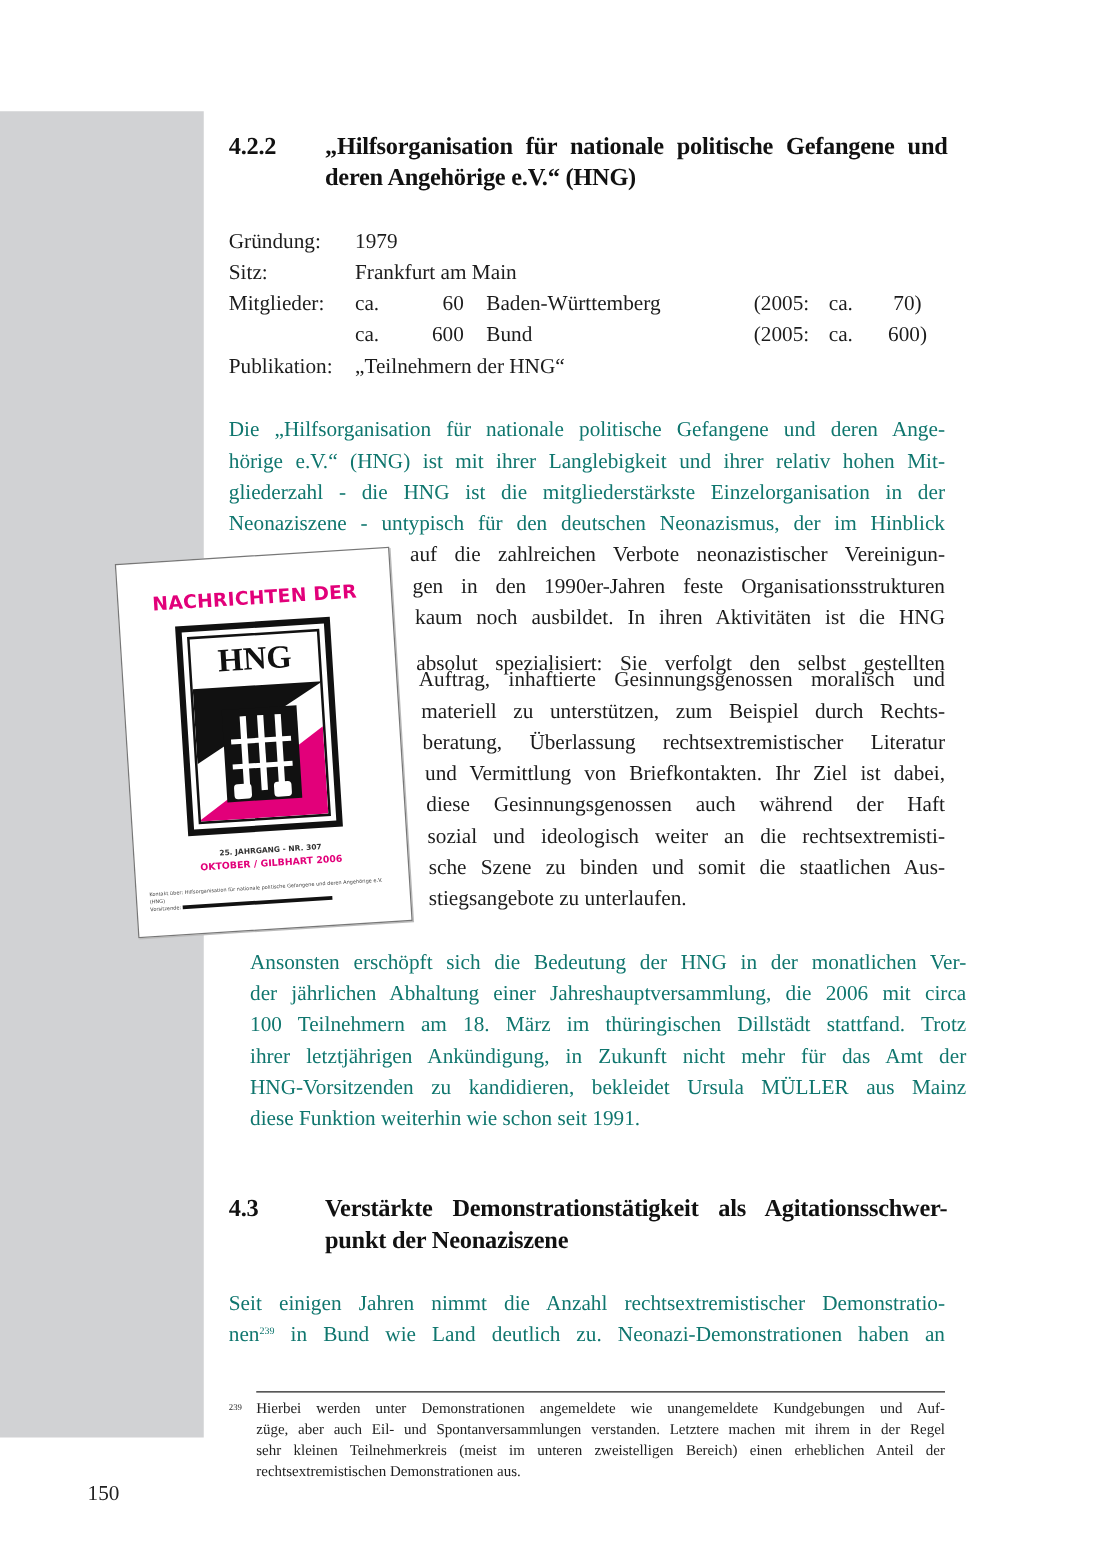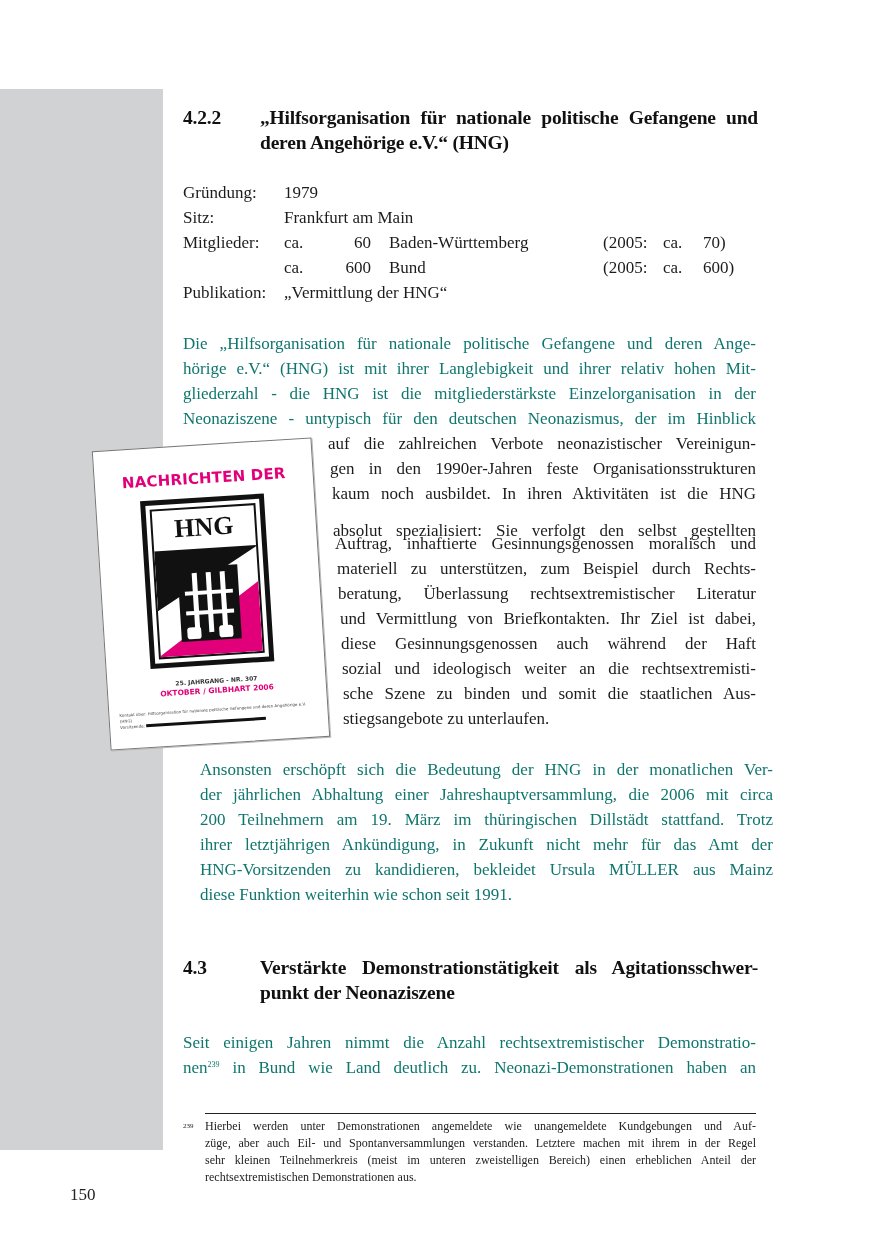--- a/index.html
+++ b/index.html
@@ -25,21 +25,21 @@
       font-family: "Liberation Serif", serif; font-size: 17px; line-height: 25px;
     }
     .facts .row { position: relative; height: 25px; white-space: nowrap; }
     .facts .lbl { position: absolute; left: 0; }
     .facts .val { position: absolute; left: 101px; }
     .facts .ca { position: absolute; left: 101px; }
     .facts .cnt { position: absolute; left: 150px; width: 38px; text-align: right; }
     .facts .region { position: absolute; left: 206px; }
     .facts .prev { position: absolute; left: 420px; }
     .facts .prevca { position: absolute; left: 480px; }
-    .facts .prevcnt { position: absolute; left: 520px; width: 46px; text-align: left; }
+    .facts .prevcnt { position: absolute; left: 520px; width: 46px; text-align: center; }
     .para {
       position: absolute; font-family: "Liberation Serif", serif;
       font-size: 17px; line-height: 25px; text-align: justify; color: #0f766e;
     }
     .para .ln { display: block; text-align: justify; text-align-last: justify; white-space: nowrap; height: 25px; }
     .para .ln.last { text-align-last: left; }
     .wrapln { position: absolute; font-family: "Liberation Serif", serif; font-size: 17px; line-height: 25px; text-align: justify; text-align-last: justify; white-space: nowrap; height: 25px; }
     .wrapln.last { text-align-last: left; }
     sup { font-size: 8px; line-height: 0; vertical-align: 6px; }
     .cover {
@@ -137,21 +137,21 @@
   <div class="row">
     <span class="ca">ca.</span>
     <span class="cnt">600</span>
     <span class="region">Bund</span>
     <span class="prev">(2005:</span>
     <span class="prevca">ca.</span>
     <span class="prevcnt">600)</span>
   </div>
   <div class="row">
     <span class="lbl">Publikation:</span>
-    <span class="val">„Vermittlung der HNG“</span>
+    <span class="val">„Teilnehmern der HNG“</span>
   </div>
 </div>
 
 <div class="para" style="left:183px; top:331px; width:573px;">
   <span class="ln">Die „Hilfsorganisation für nationale politische Gefangene und deren Ange-</span>
   <span class="ln">hörige e.V.“ (HNG) ist mit ihrer Langlebigkeit und ihrer relativ hohen Mit-</span>
   <span class="ln">gliederzahl - die HNG ist die mitgliederstärkste Einzelorganisation in der</span>
   <span class="ln">Neonaziszene - untypisch für den deutschen Neonazismus, der im Hinblick</span>
 </div>
 
@@ -192,21 +192,21 @@
   <div class="meta2">OKTOBER / GILBHART 2006</div>
   <div class="small">
     <div><span>Kontakt über:</span> <span>Hilfsorganisation für nationale politische Gefangene und deren Angehörige e.V. (HNG)</span></div>
     <div><span>Vorsitzende:</span> <span class="bar"></span></div>
   </div>
 </div>
 
 <div class="para" style="left:200px; top:757px; width:573px;">
   <span class="ln">Ansonsten erschöpft sich die Bedeutung der HNG in der monatlichen Ver-</span>
   <span class="ln">der jährlichen Abhaltung einer Jahreshauptversammlung, die 2006 mit circa</span>
-  <span class="ln">200 Teilnehmern am 19. März im thüringischen Dillstädt stattfand. Trotz</span>
+  <span class="ln">100 Teilnehmern am 18. März im thüringischen Dillstädt stattfand. Trotz</span>
   <span class="ln">ihrer letztjährigen Ankündigung, in Zukunft nicht mehr für das Amt der</span>
   <span class="ln">HNG-Vorsitzenden zu kandidieren, bekleidet Ursula MÜLLER aus Mainz</span>
   <span class="ln last">diese Funktion weiterhin wie schon seit 1991.</span>
 </div>
 
 <div class="heading" style="top:955px;">
   <span class="num">4.3</span>
   <span class="title" style="text-align-last: justify;">Verstärkte Demonstrationstätigkeit als Agitationsschwer-</span>
   <span class="title">punkt der Neonaziszene</span>
 </div>

